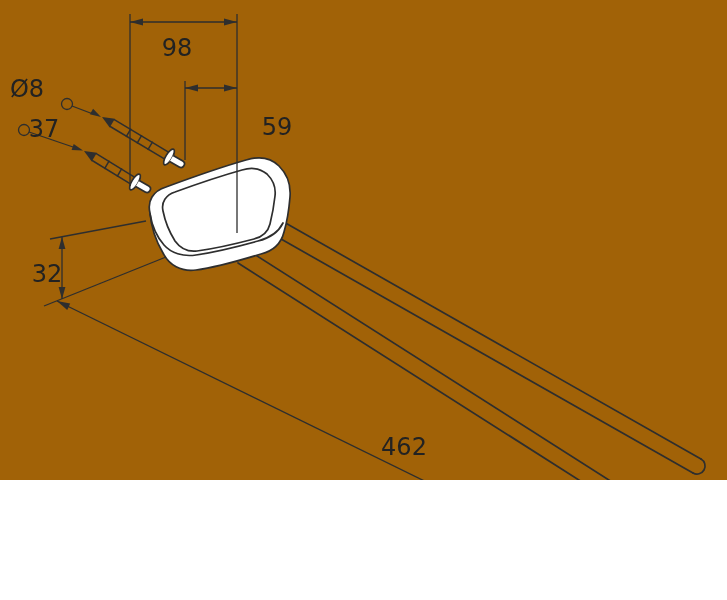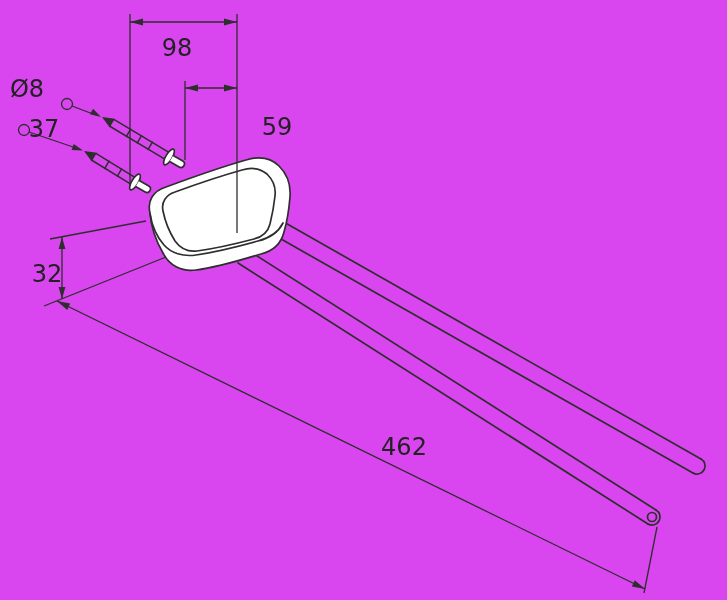--- a/index.html
+++ b/index.html
@@ -1,19 +1,19 @@
 <!DOCTYPE html>
 <html><head>
 <meta charset="utf-8">
 <style>
   html,body{margin:0;padding:0;background:#ffffff;}
   .stage{
     position:relative;
-    width:727px;height:600px;
-    background:#d946ef;
+    width:727px;height:480px;
+    background:#a16207;
     overflow:hidden;
     font-family:"DejaVu Sans", sans-serif;
   }
   svg{display:block;}
   .outline{fill:none;stroke:#2e2e2e;stroke-width:1.7;stroke-linecap:round;stroke-linejoin:round;}
   .solidwhite{fill:#ffffff;stroke:#2e2e2e;stroke-width:1.7;stroke-linejoin:round;}
   .dim{fill:none;stroke:#2e2e2e;stroke-width:1.3;}
   .arrow{fill:#2e2e2e;stroke:none;}
   .screwline{fill:none;stroke:#2e2e2e;stroke-width:1.5;stroke-linecap:round;}
   .dimtext{font-size:24px;fill:#222222;text-anchor:middle;}

